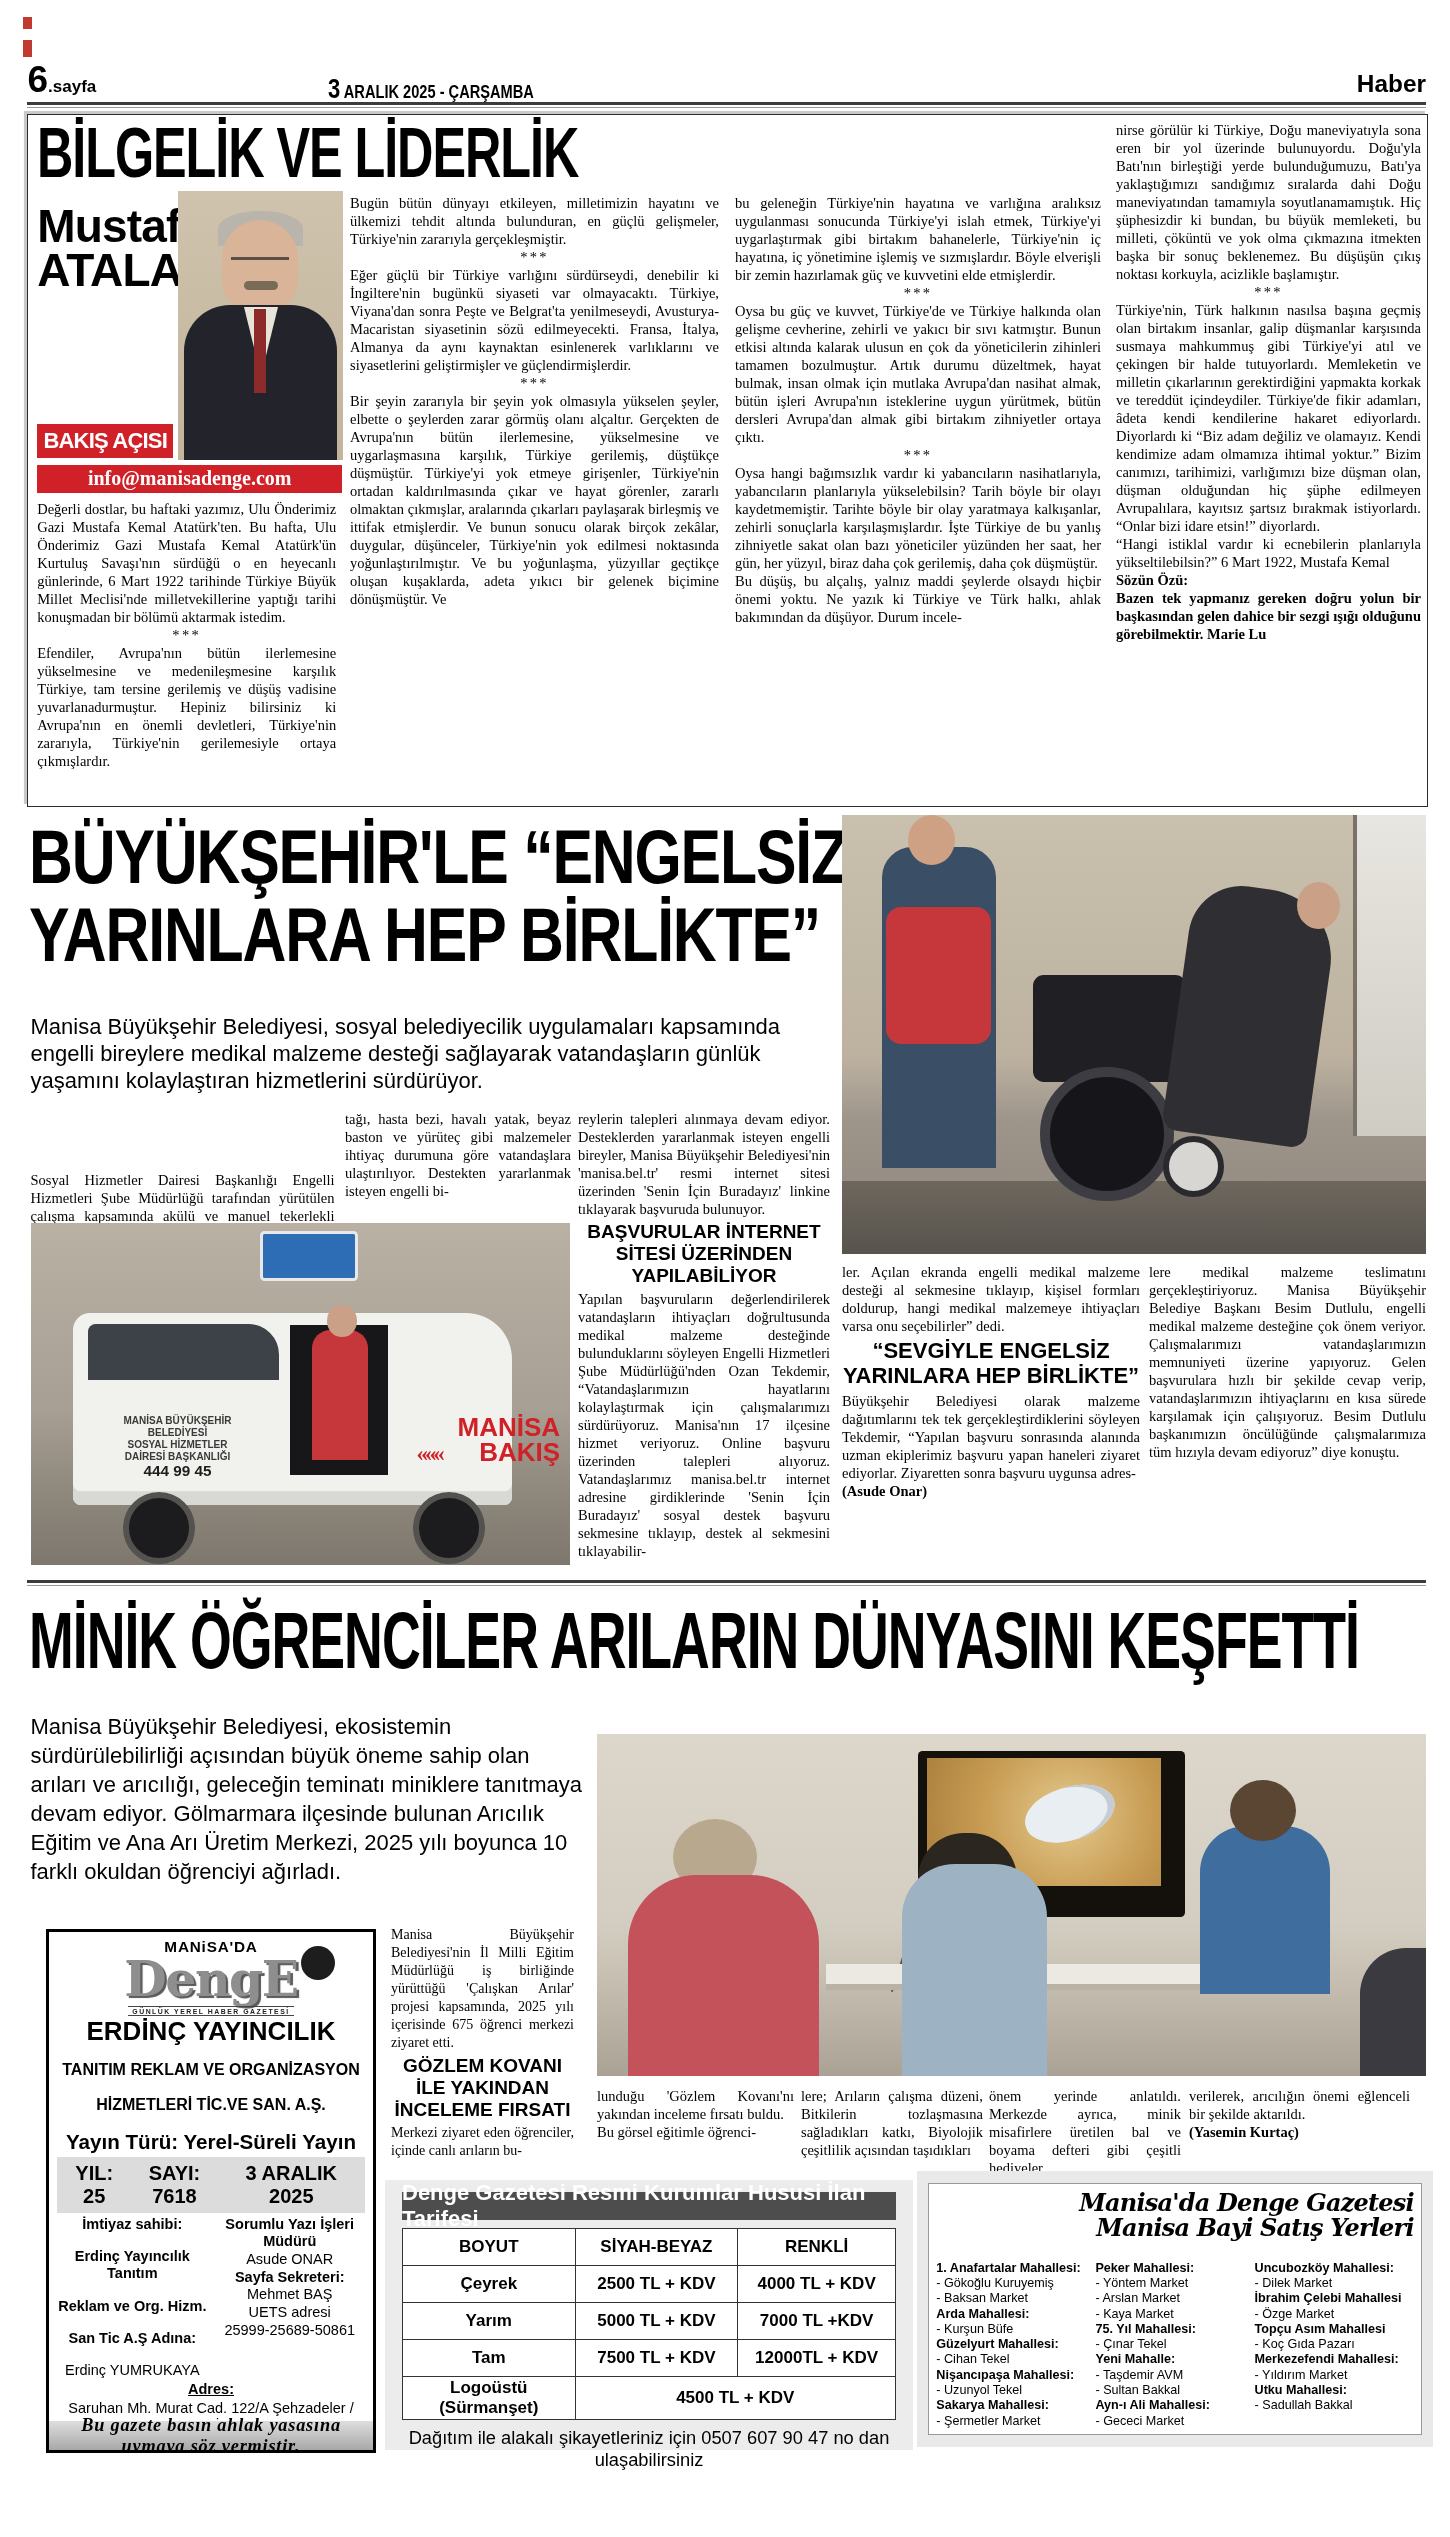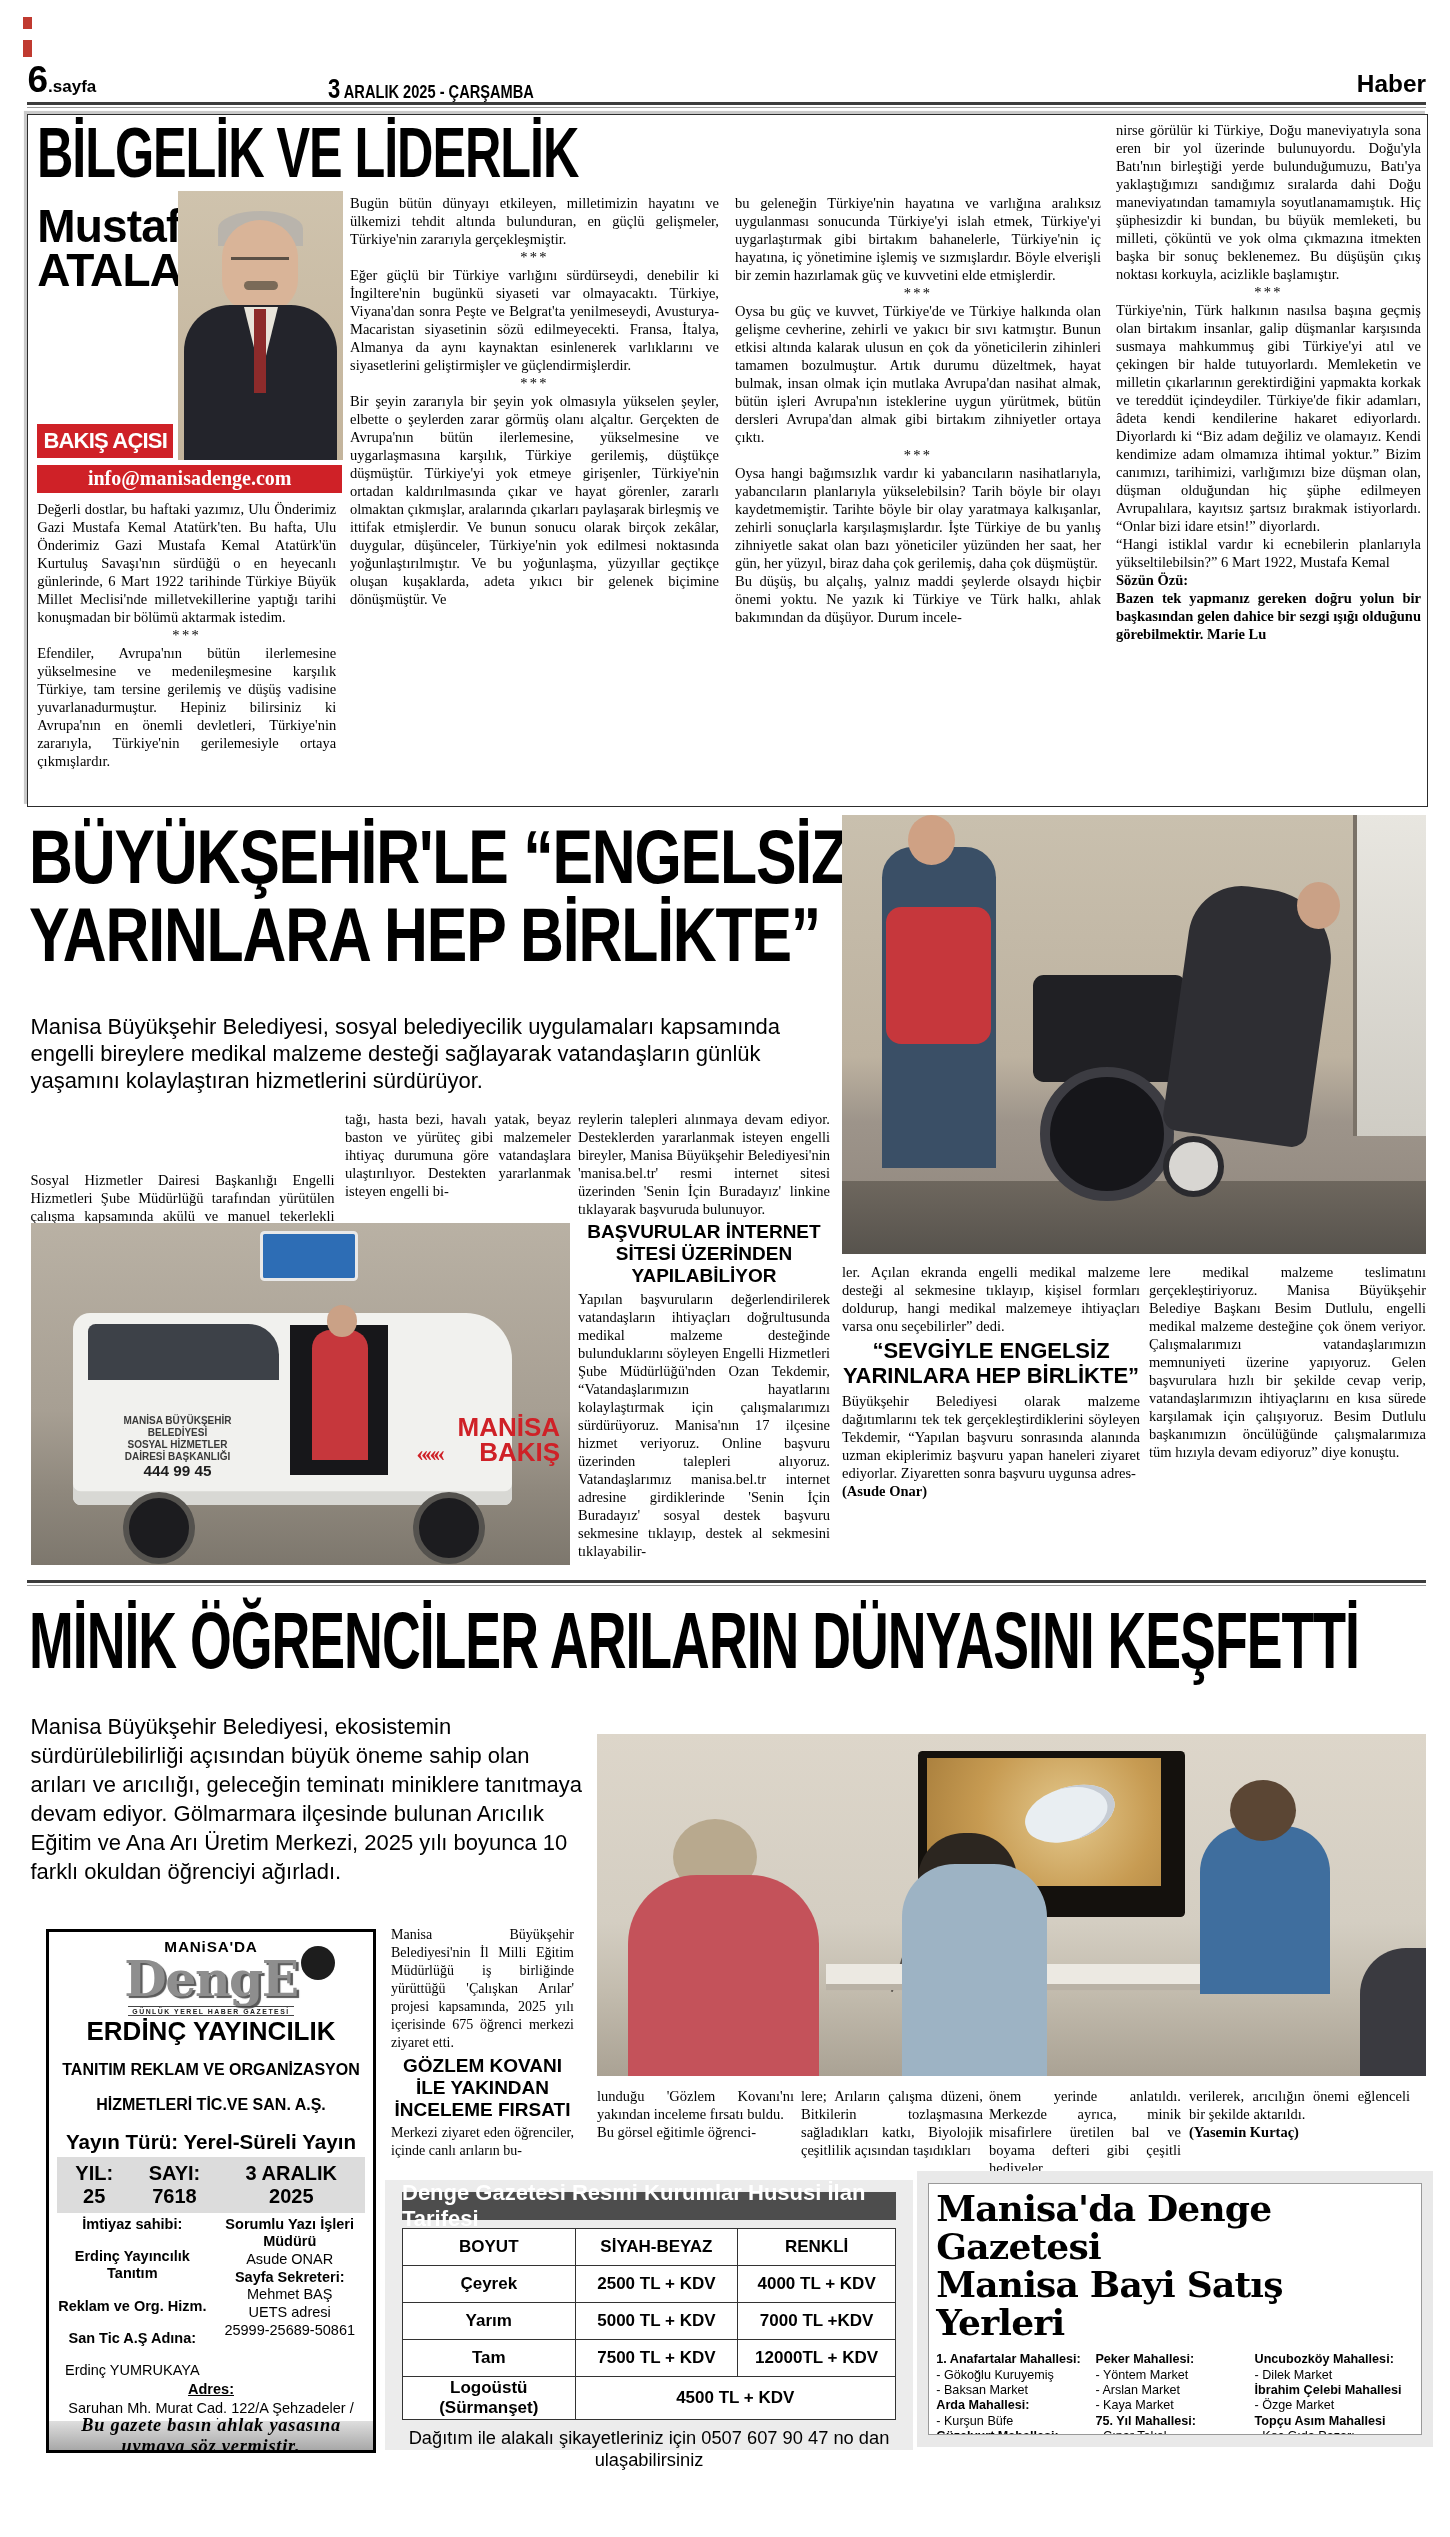--- a/index.html
+++ b/index.html
@@ -120,22 +120,22 @@
   
   .tarife{left:385px;top:2180px;width:528px;height:270px;background:#ececec;box-sizing:border-box;padding:12.2px 17px;}
   .t-title{background:#4d4d4d;color:#fff;font-family:"Liberation Sans",sans-serif;font-weight:700;font-size:22px;
            height:28px;display:flex;align-items:center;justify-content:center;}
   .t-table{width:100%;border-collapse:collapse;margin-top:7.6px;background:#fff;font-family:"Liberation Sans",sans-serif;}
   .t-table td{border:1.5px solid #333;text-align:center;font-size:17px;font-weight:700;height:34px;}
   .t-note{font-family:"Liberation Sans",sans-serif;font-size:18.3px;margin-top:7.6px;text-align:center;}
   
   .bayi{left:917px;top:2171px;width:516px;height:276px;background:#e9e9e9;box-sizing:border-box;padding:12.2px 10.7px;}
   .b-box{background:#fff;border:0.8px solid #999;height:252px;box-sizing:border-box;padding:6.1px 7.6px;overflow:hidden;}
-  .b-title{font-family:"DejaVu Serif",serif;font-weight:700;font-size:36px;line-height:1.05;text-align:left;letter-spacing:-0.8px;}
-  .bayi-list{display:flex;margin-top:11px;}
+  .b-title{font-family:"DejaVu Serif",serif;font-weight:700;font-size:24px;line-height:1.05;text-align:right;letter-spacing:-0.8px;font-style:italic;}
+  .bayi-list{display:flex;margin-top:20px;justify-content:flex-end;}
   .bayi-list>div{flex:1;font-family:"Liberation Sans",sans-serif;font-size:12.6px;line-height:15.3px;}
   .bayi-list p{margin:0;}
   .bayi-list .li-head{font-weight:700;}
   .byline{font-weight:700;}
 </style>
 </head>
 <body>
 
 <div class="page">
 

